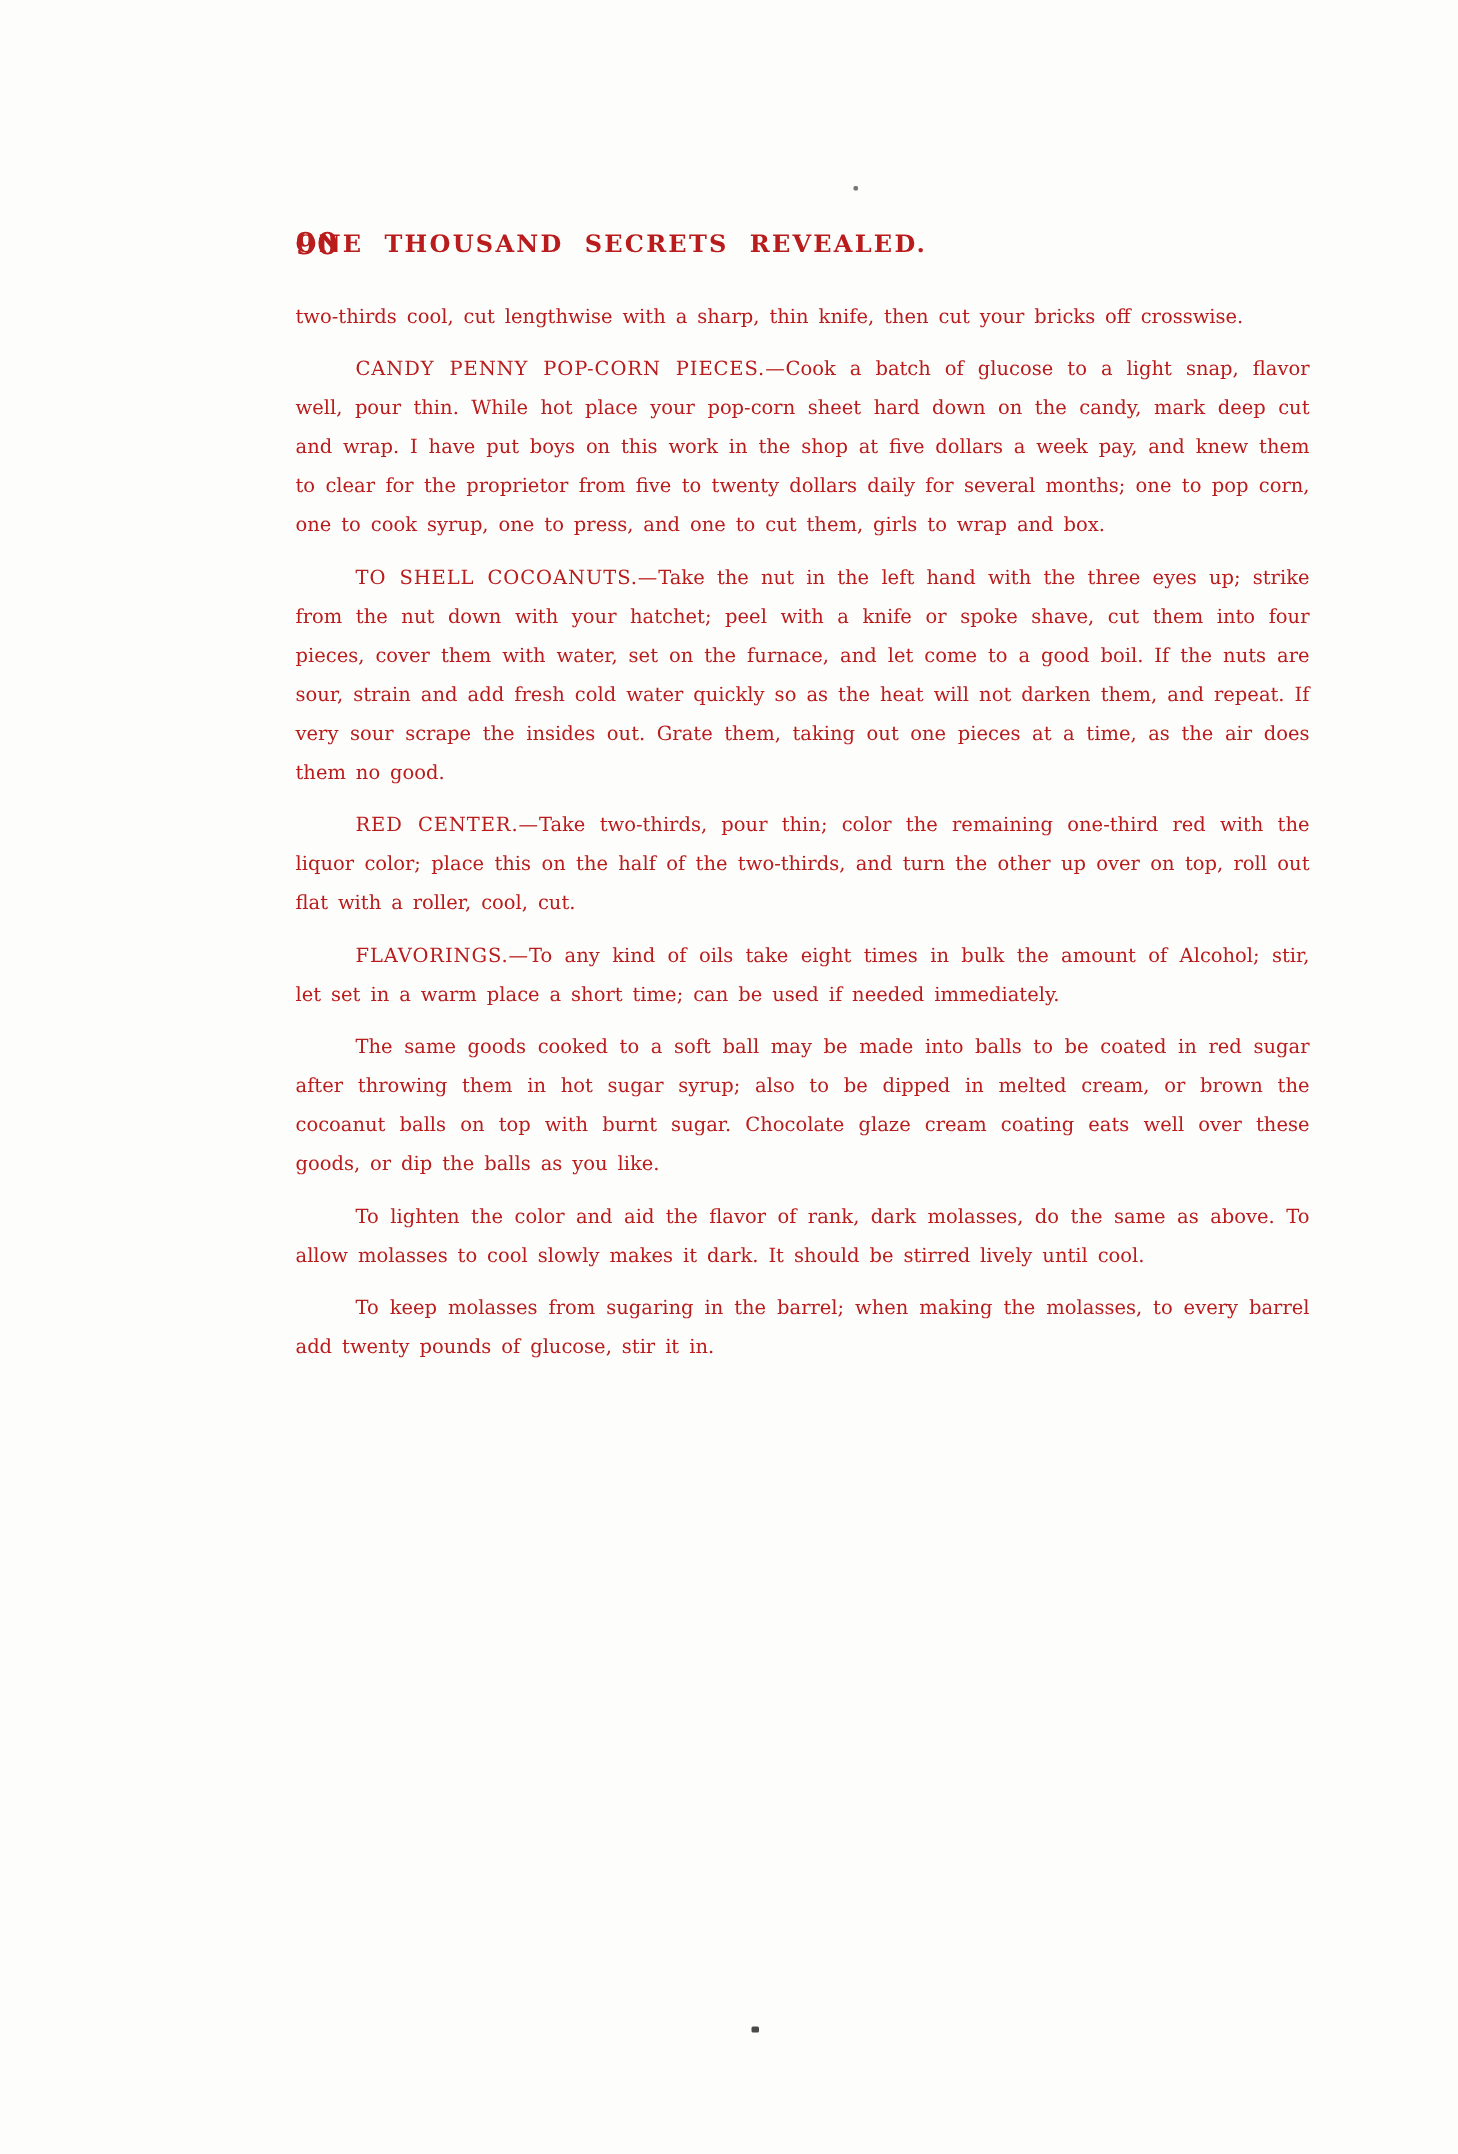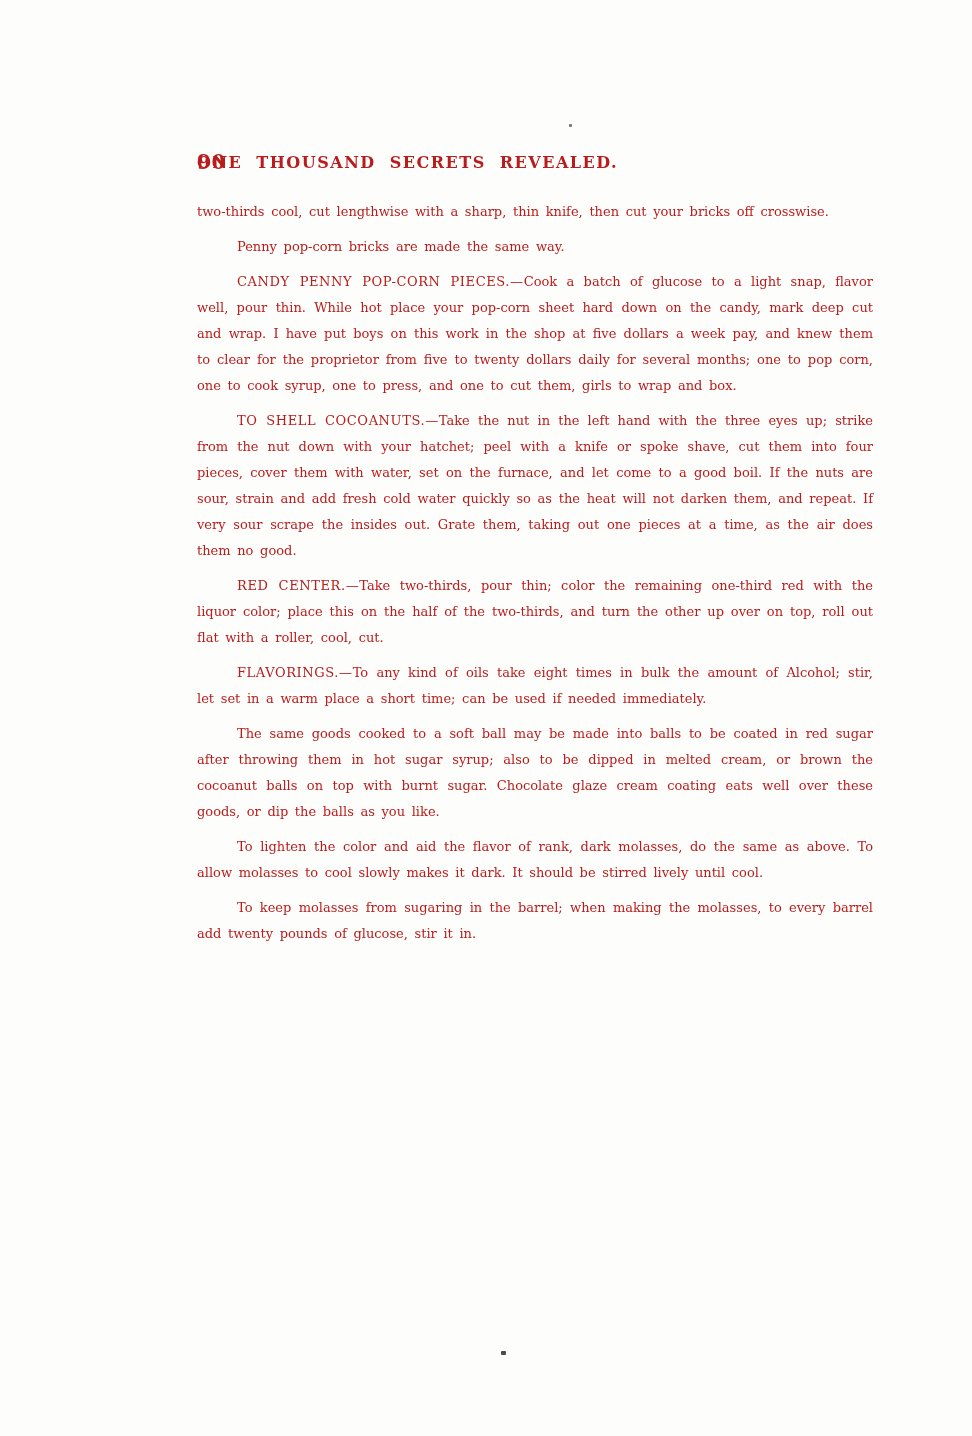--- a/index.html
+++ b/index.html
@@ -91,21 +91,20 @@
 
     <div class="running-head">
       <span class="page-number">90</span>
       <div class="head-title">ONE THOUSAND SECRETS REVEALED.</div>
     </div>
 
     <div class="body-text">
 
       <p><span class="recipe-heading"></span><span>two-thirds cool, cut lengthwise with a sharp, thin knife, then cut your bricks off crosswise.</span></p>
 
-      <p class="indent"><span class="recipe-heading"></span><span>Penny pop-corn bricks are made the same way.</span></p>
 
       <p class="indent"><span class="recipe-heading">CANDY PENNY POP-CORN PIECES.—</span><span>Cook a batch of glucose to a light snap, flavor well, pour thin.  While hot place your pop-corn sheet hard down on the candy, mark deep cut and wrap.  I have put boys on this work in the shop at five dollars a week pay, and knew them to clear for the proprietor from five to twenty dollars daily for several months; one to pop corn, one to cook syrup, one to press, and one to cut them, girls to wrap and box.</span></p>
 
       <p class="indent"><span class="recipe-heading">TO SHELL COCOANUTS.—</span><span>Take the nut in the left hand with the three eyes up; strike from the nut down with your hatchet; peel with a knife or spoke shave, cut them into four pieces, cover them with water, set on the furnace, and let come to a good boil.  If the nuts are sour, strain and add fresh cold water quickly so as the heat will not darken them, and repeat.  If very sour scrape the insides out. Grate them, taking out one pieces at a time, as the air does them no good.</span></p>
 
       <p class="indent"><span class="recipe-heading">RED CENTER.—</span><span>Take two-thirds, pour thin; color the remaining one-third red with the liquor color; place this on the half of the two-thirds, and turn the other up over on top, roll out flat with a roller, cool, cut.</span></p>
 
       <p class="indent"><span class="recipe-heading">FLAVORINGS.—</span><span>To any kind of oils take eight times in bulk the amount of Alcohol; stir, let set in a warm place a short time; can be used if needed immediately.</span></p>
 
       <p class="indent"><span class="recipe-heading"></span><span>The same goods cooked to a soft ball may be made into balls to be coated in red sugar after throwing them in hot sugar syrup; also to be dipped in melted cream, or brown the cocoanut balls on top with burnt sugar.  Chocolate glaze cream coating eats well over these goods, or dip the balls as you like.</span></p>

